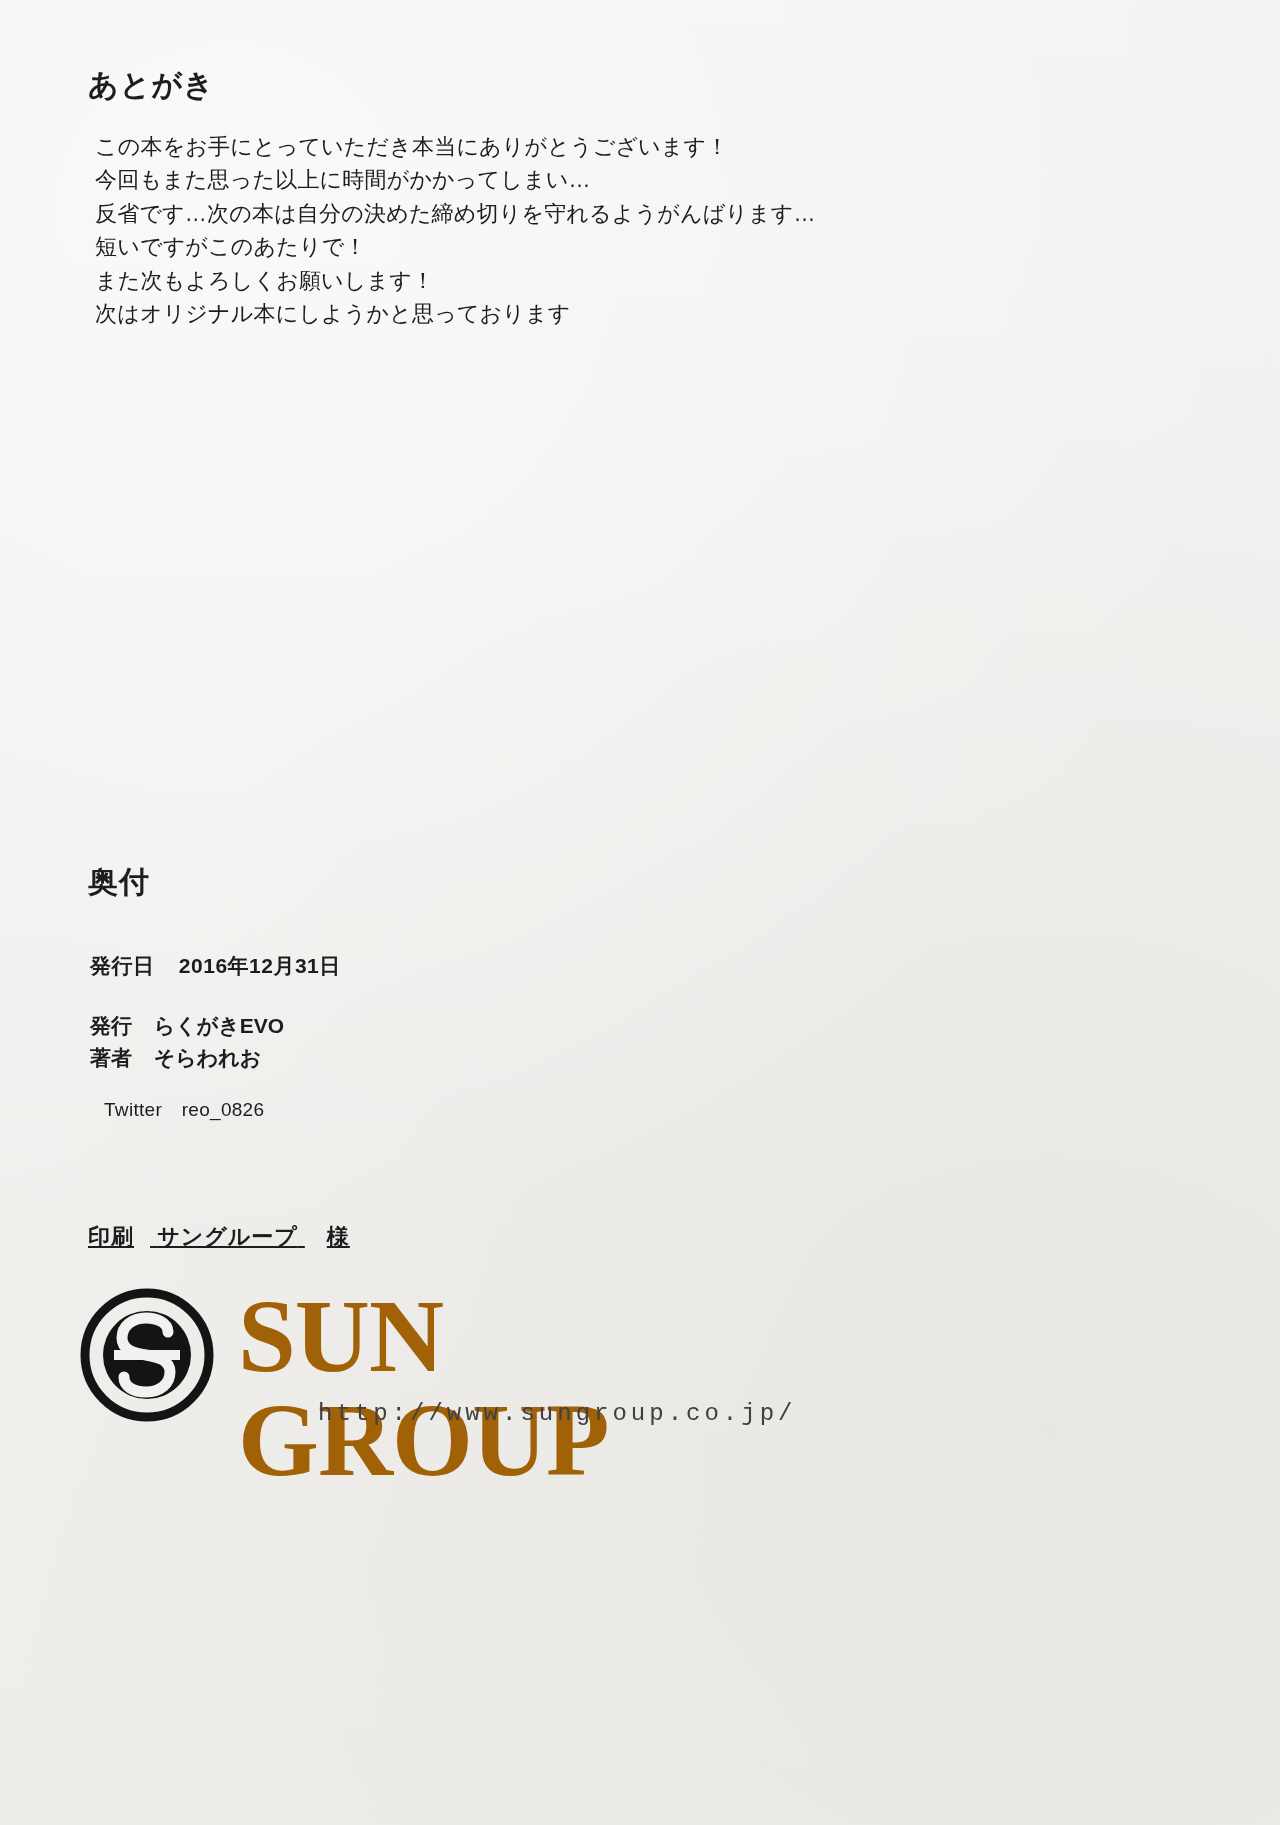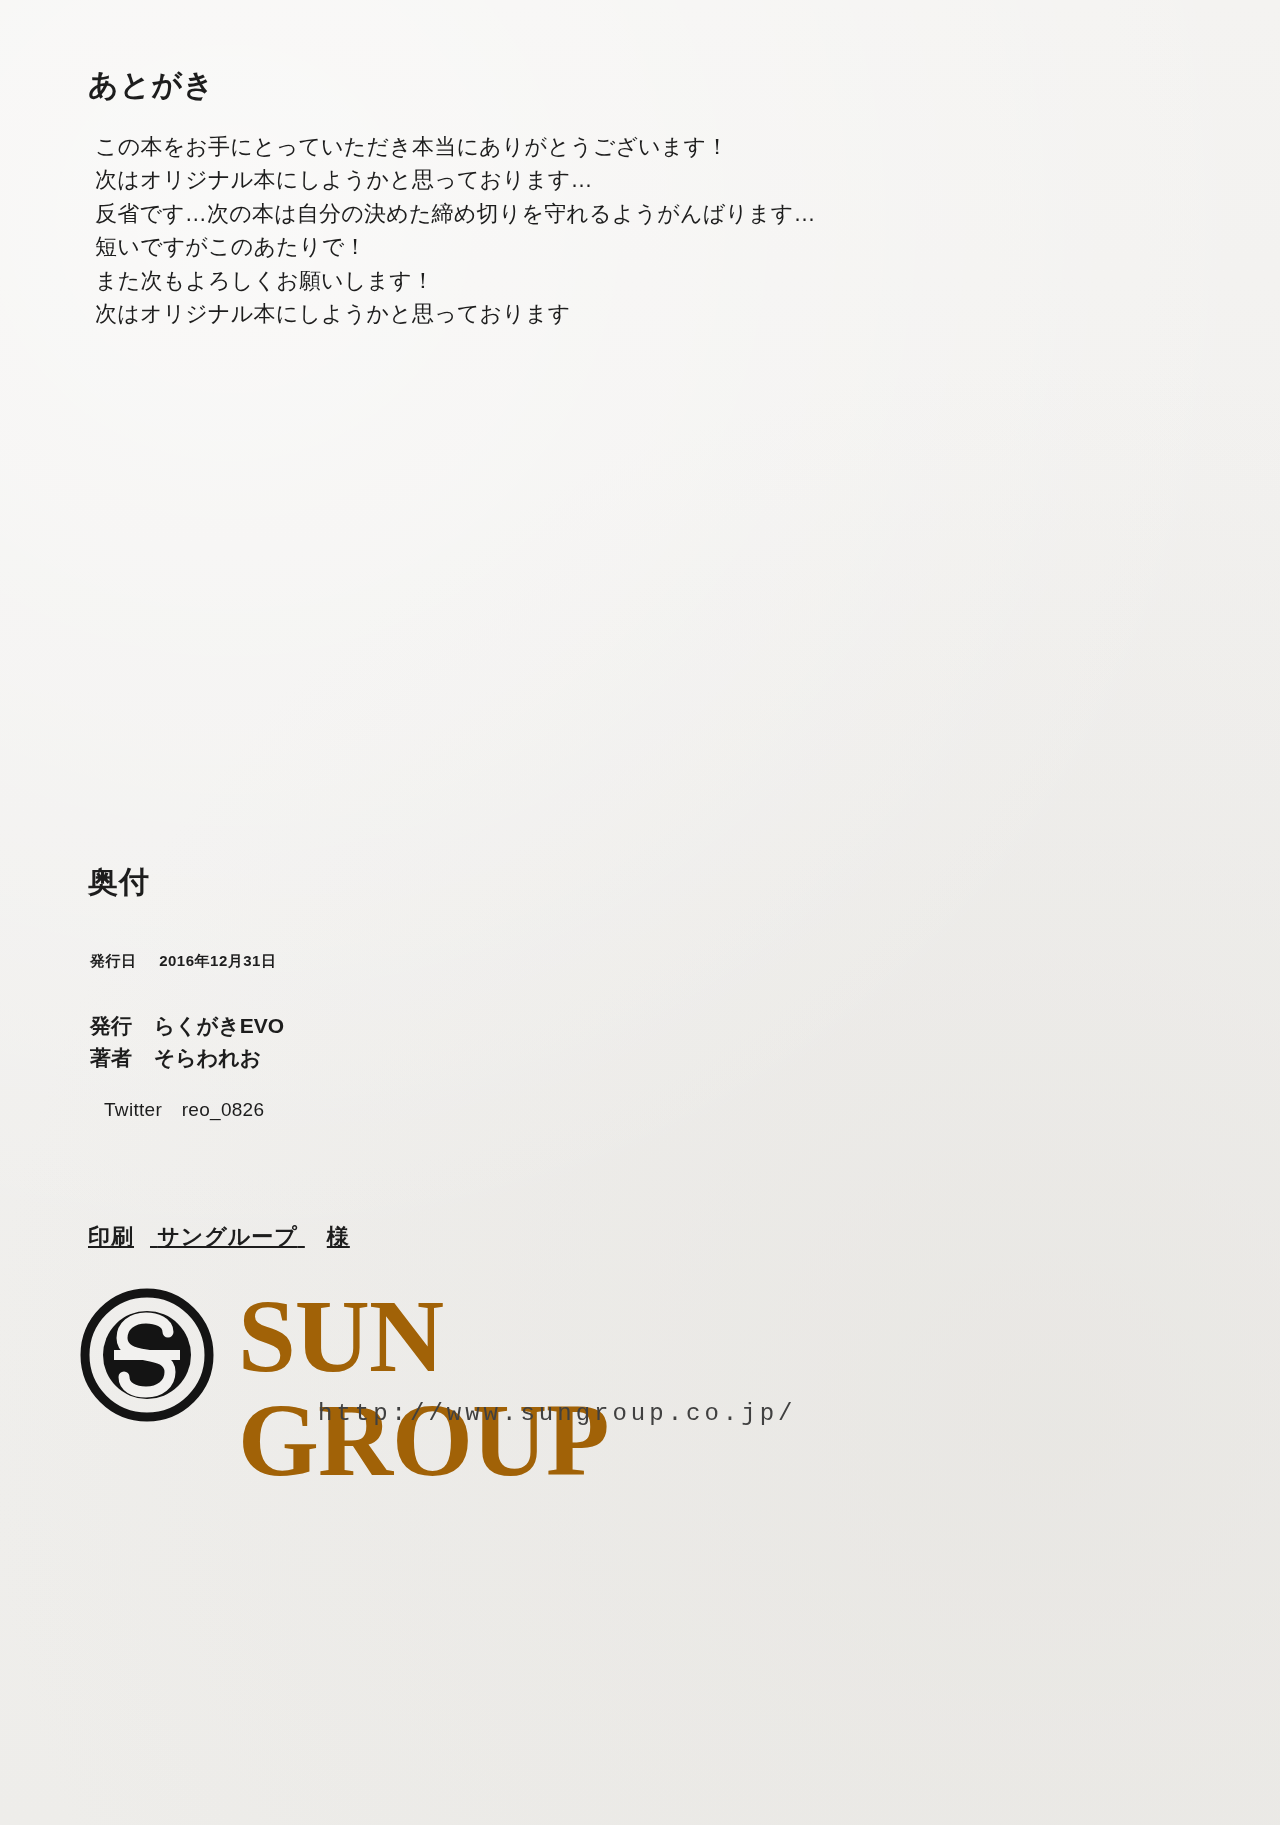--- a/index.html
+++ b/index.html
@@ -60,21 +60,21 @@
     top: 862px;
     font-size: 30px;
     font-weight: bold;
     letter-spacing: 1px;
   }
 
   .pubdate {
     position: absolute;
     left: 90px;
     top: 952px;
-    font-size: 15px;
+    font-size: 21px;
     font-weight: bold;
     letter-spacing: 0.5px;
   }
   .pubdate .label { margin-right: 18px; }
 
   .publisher-block {
     position: absolute;
     left: 90px;
     top: 1010px;
     font-size: 21px;
@@ -149,21 +149,21 @@
 <body>
 
 <div class="paper"></div>
 
 <div class="page">
 
   <div class="afterword-heading">あとがき</div>
 
   <div class="afterword-body">
     <div>この本をお手にとっていただき本当にありがとうございます！</div>
-    <div>次はオリジナル本にしようかと思っております…</div>
+    <div>今回もまた思った以上に時間がかかってしまい…</div>
     <div>反省です…次の本は自分の決めた締め切りを守れるようがんばります…</div>
     <div>短いですがこのあたりで！</div>
     <div>また次もよろしくお願いします！</div>
     <div>次はオリジナル本にしようかと思っております</div>
   </div>
 
   <div class="colophon-heading">奥付</div>
 
   <div class="pubdate">
     <span class="label">発行日</span>

